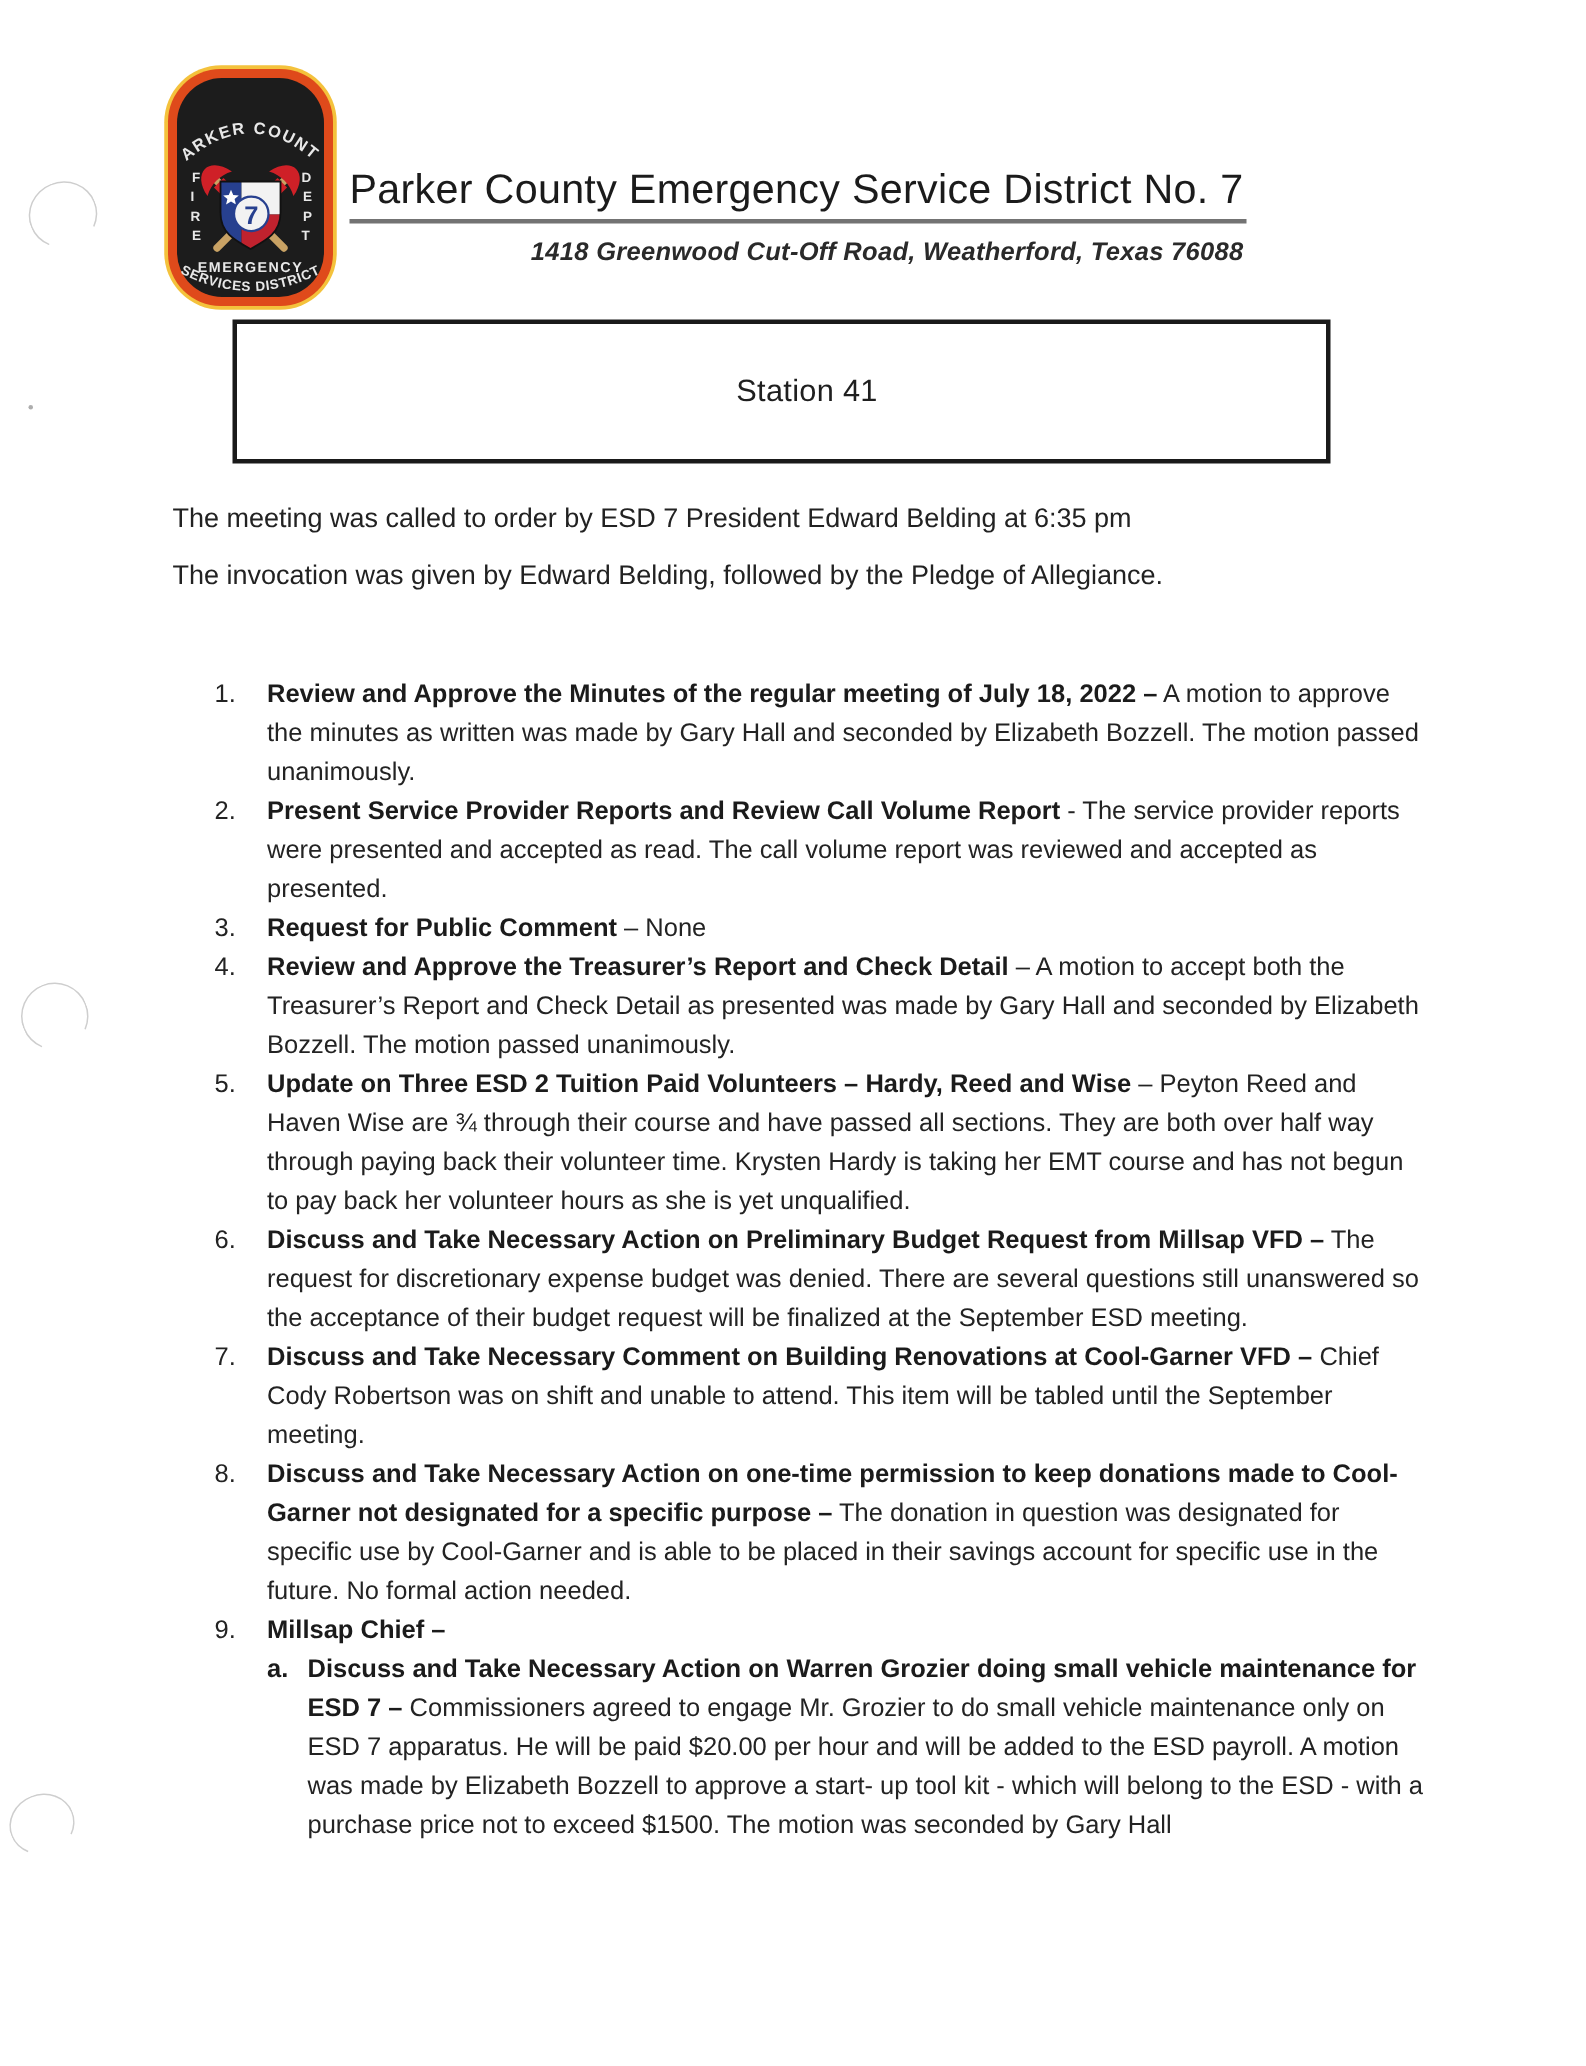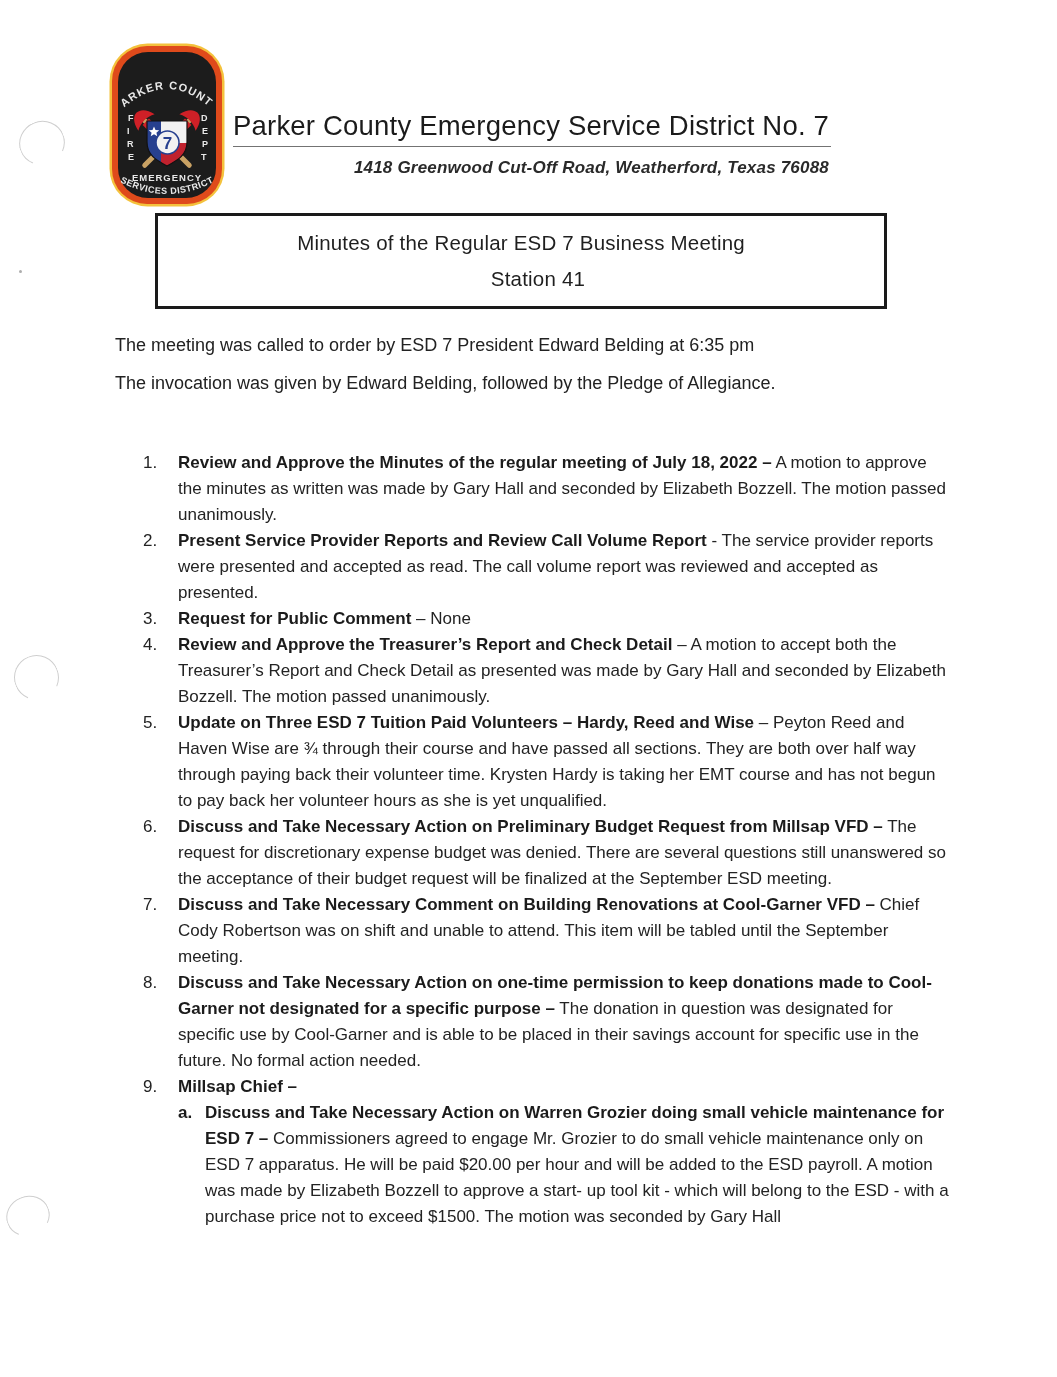--- a/index.html
+++ b/index.html
@@ -33,21 +33,21 @@
   }
   
   .logo { position:absolute; left:108px; top:42px; width:118px; height:166px; }
   .doc-title {
     position:absolute; left:233px; top:110px;
     font-size:27.5px; font-weight:400; color:#1b1b1b;
     letter-spacing:.2px; white-space:nowrap;
   }
   .doc-title .underlined {
     display:inline-block;
-    border-bottom:1px solid #737373;
+    border-bottom:3px solid #737373;
     padding:0 2px 4px 0;
   }
   .address {
     position:absolute; left:249px; top:158px; width:580px;
     text-align:right;
     font-style:italic; font-weight:700; font-size:17px; color:#2a2a2a;
     letter-spacing:.2px;
   }
   
   .mbox {
@@ -146,21 +146,20 @@
       <textPath href="#arcBot" startOffset="50%" text-anchor="middle">SERVICES DISTRICT</textPath>
     </text>
   </svg>
 
   <h1 class="doc-title">
     <span class="underlined">Parker County Emergency Service District No. 7</span>
   </h1>
   <div class="address">1418 Greenwood Cut-Off Road, Weatherford, Texas 76088</div>
 
   <div class="mbox">
-    <div>Minutes of the Regular ESD 7 Business Meeting</div>
     <div class="line2">
       <span class="gap"></span>
       <span>Station 41</span>
     </div>
   </div>
 
   <p class="intro1">The meeting was called to order by ESD 7 President Edward Belding at 6:35 pm</p>
   <p class="intro2">The invocation was given by Edward Belding, followed by the Pledge of Allegiance.</p>
 
   <div class="list">
@@ -180,21 +179,21 @@
       <div class="body"><b>Request for Public Comment</b> <span>– None</span></div>
     </div>
 
     <div class="item">
       <span class="num">4.</span>
       <div class="body"><b>Review and Approve the Treasurer’s Report and Check Detail</b> <span>– A motion to accept both the Treasurer’s Report and Check Detail as presented was made by Gary Hall and seconded by Elizabeth Bozzell.  The motion passed unanimously.</span></div>
     </div>
 
     <div class="item">
       <span class="num">5.</span>
-      <div class="body"><b>Update on Three ESD 7 Tuition Paid Volunteers – Hardy, Reed and Wise</b> <span>– Peyton Reed and Haven Wise are ¾ through their course and have passed all sections.  They are both over half way through paying back their volunteer time.  Krysten Hardy is taking her EMT course and has not begun to pay back her volunteer hours as she is yet unqualified.</span></div>
+      <div class="body"><b>Update on Three ESD 2 Tuition Paid Volunteers – Hardy, Reed and Wise</b> <span>– Peyton Reed and Haven Wise are ¾ through their course and have passed all sections.  They are both over half way through paying back their volunteer time.  Krysten Hardy is taking her EMT course and has not begun to pay back her volunteer hours as she is yet unqualified.</span></div>
     </div>
 
     <div class="item">
       <span class="num">6.</span>
       <div class="body"><b>Discuss and Take Necessary Action on Preliminary Budget Request from Millsap VFD –</b> <span>The request for discretionary expense budget was denied.  There are several questions still unanswered so the acceptance of their budget request will be finalized at the September ESD meeting.</span></div>
     </div>
 
     <div class="item">
       <span class="num">7.</span>
       <div class="body"><b>Discuss and Take Necessary Comment on Building Renovations at Cool-Garner VFD –</b> <span>Chief Cody Robertson was on shift and unable to attend.  This item will be tabled until the September meeting.</span></div>

